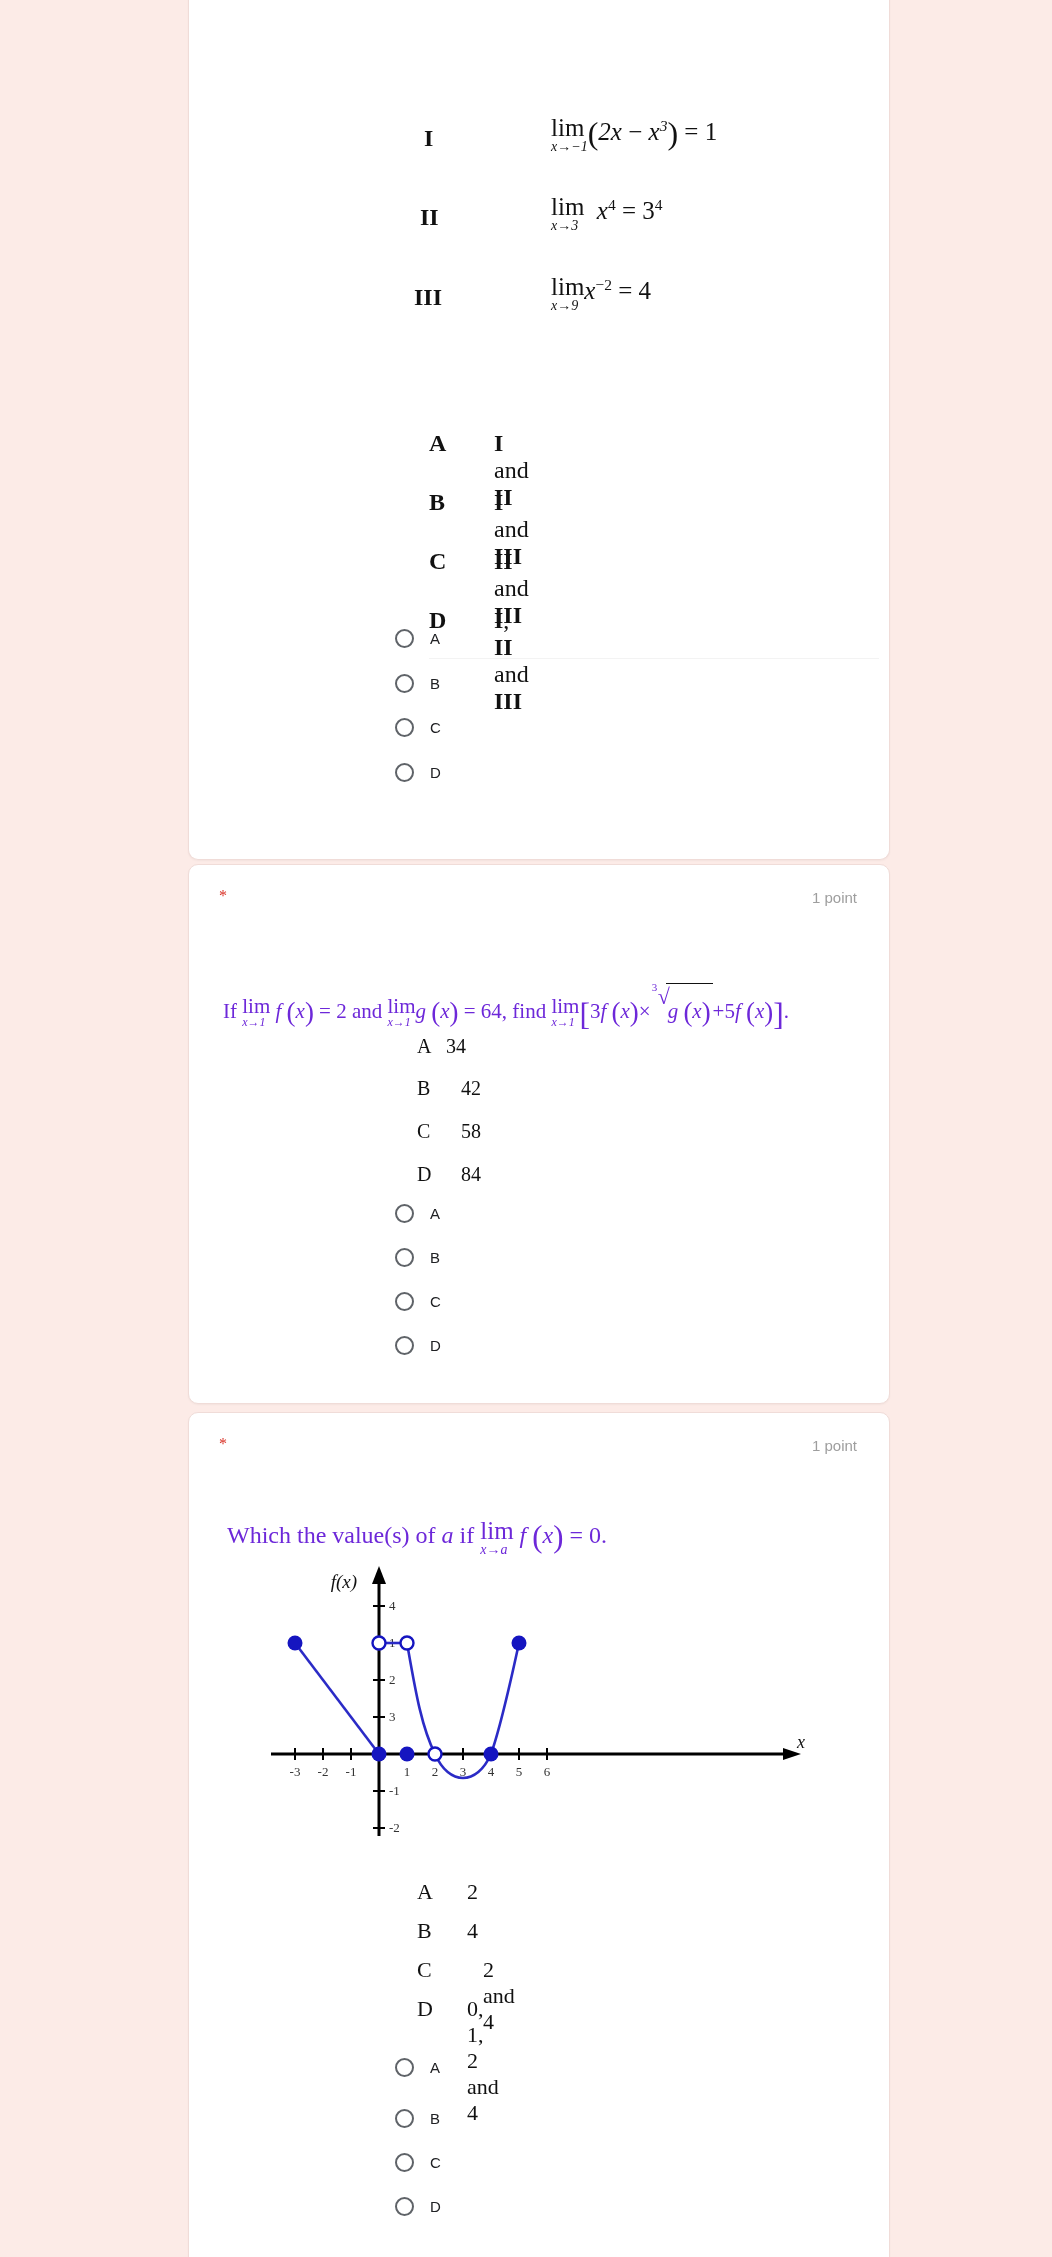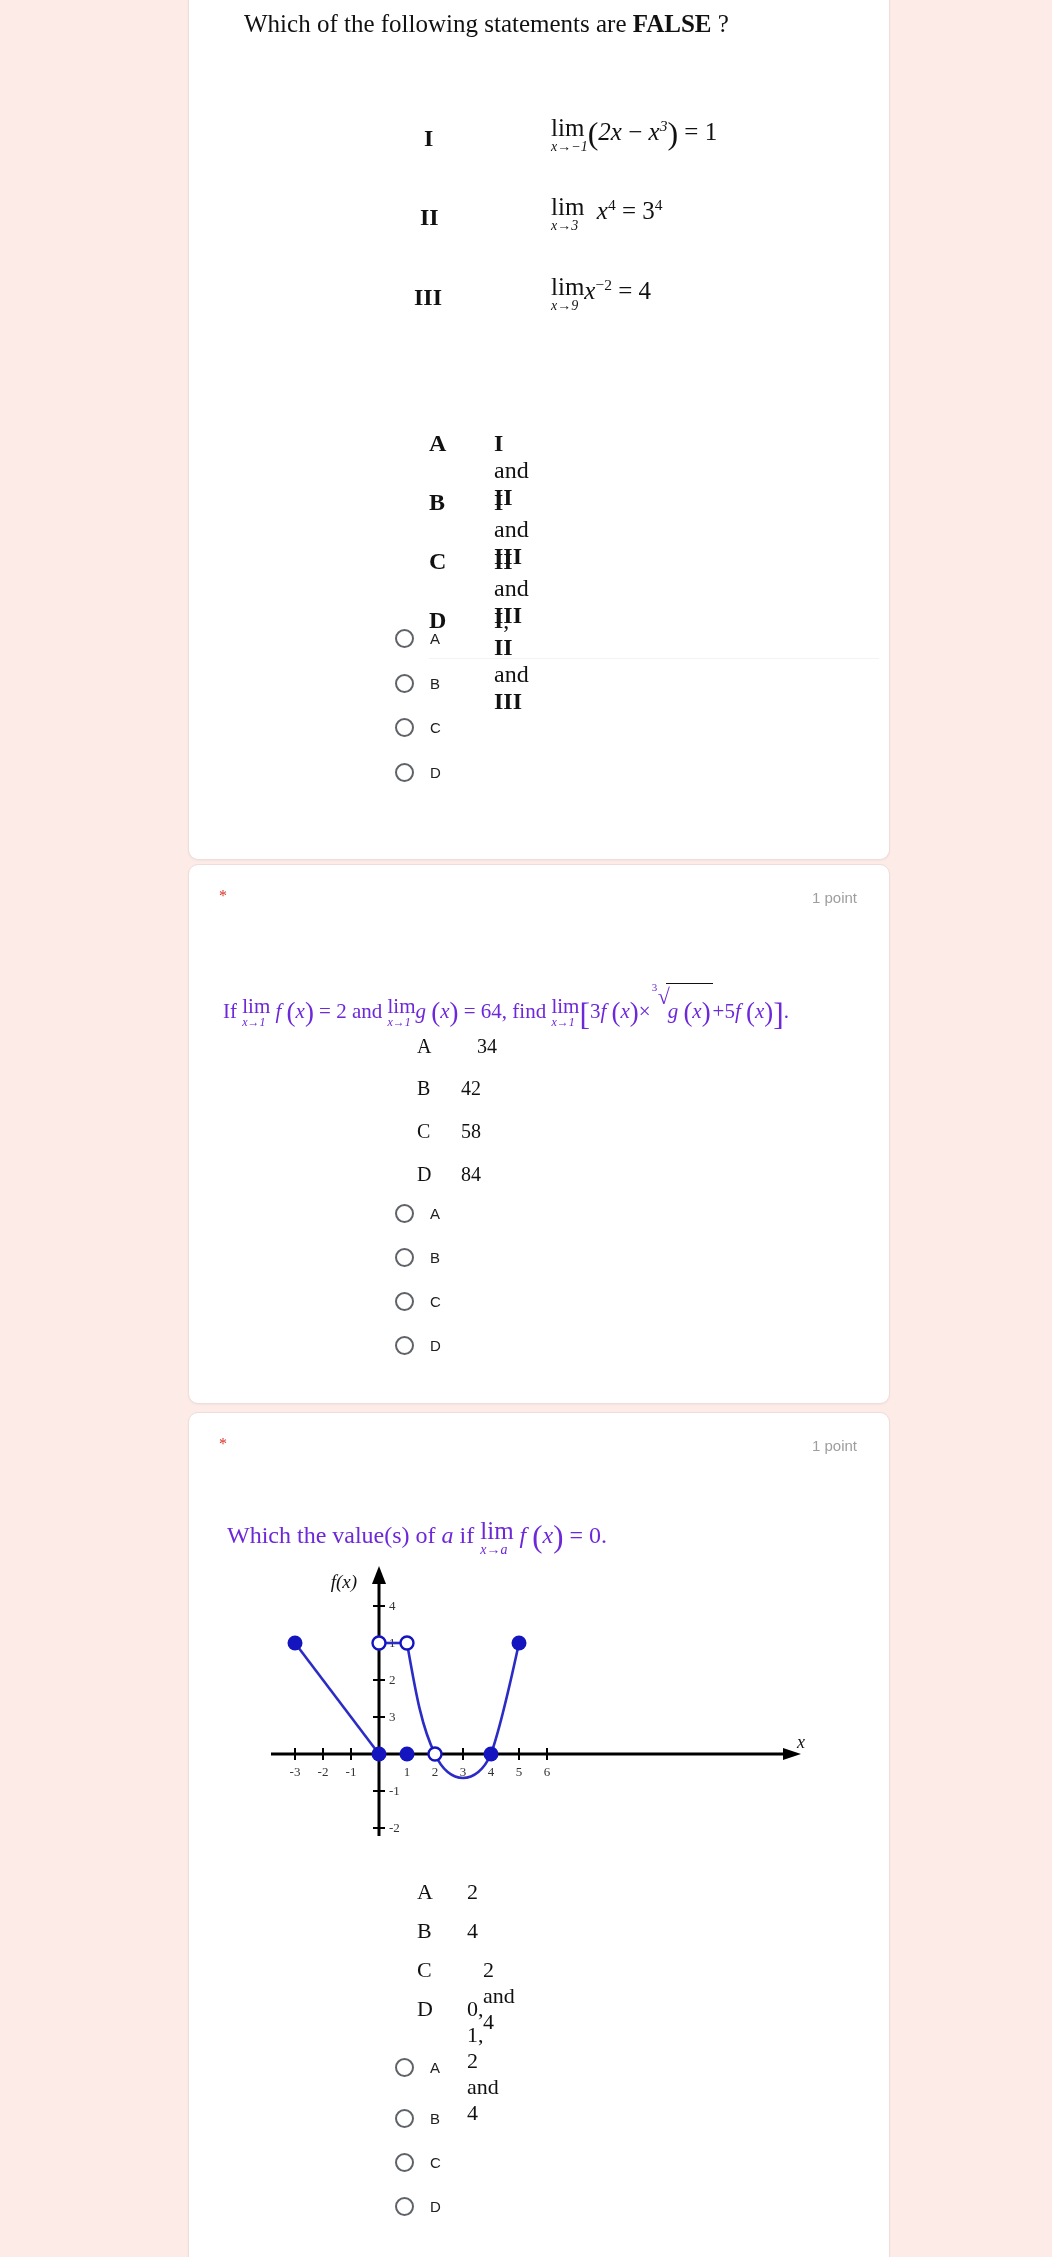--- a/index.html
+++ b/index.html
@@ -109,23 +109,20 @@
   
   .graph-wrap { position:absolute; }
 </style>
 </head>
 <body>
 
 <div class="page">
 
   <div class="card" id="card1">
 
-    <div class="q-title" style="left:55px; top:50px;">
-      <span>Which of the following statements are </span><b>FALSE</b><span> ?</span>
-    </div>
 
     <div class="stmt" style="left:55px; top:155px;">
       <span class="roman" style="left:180px; top:10px;">I</span>
       <span class="expr" style="left:307px; top:0px;">
         <span class="lim">
           <span class="op">lim</span>
           <span class="sub">x→−1</span>
         </span><span class="paren">(</span><i class="v">2x</i> − <i class="v">x</i><sup class="e">3</sup><span class="paren">)</span> = 1
       </span>
     </div>
@@ -192,21 +189,21 @@
       <span class="req-star">*</span>
       <span class="points">1 point</span>
     </div>
 
     <div class="serif" style="position:absolute; left:34px; top:118px; font-size:21px; white-space:nowrap;">
       <span>If </span><span class="lim"><span class="op" style="font-size:21px;">lim</span><span class="sub" style="font-size:12px;">x→1</span></span>&nbsp;<i class="v">f</i> <span class="paren">(</span><i class="v">x</i><span class="paren">)</span> <span>= 2</span><span> and </span><span class="lim"><span class="op" style="font-size:21px;">lim</span><span class="sub" style="font-size:12px;">x→1</span></span><i class="v">g</i> <span class="paren">(</span><i class="v">x</i><span class="paren">)</span> <span>= 64,</span><span> find </span><span class="lim"><span class="op" style="font-size:21px;">lim</span><span class="sub" style="font-size:12px;">x→1</span></span><span class="bigbr">[</span>3<i class="v">f</i> <span class="paren">(</span><i class="v">x</i><span class="paren">)</span>×<span class="radical"><span class="idx">3</span><span class="sign">√</span><span class="rad-body"><i class="v">g</i> <span class="paren">(</span><i class="v">x</i><span class="paren">)</span></span></span>+5<i class="v">f</i> <span class="paren">(</span><i class="v">x</i><span class="paren">)</span><span class="bigbr">]</span><span>.</span>
     </div>
 
     <div class="choice plain" style="left:0px; top:170px; font-size:20px;">
       <span class="lbl" style="left:228px;">A</span>
-      <span class="txt" style="left:288px;">34</span>
+      <span class="txt" style="left:257px;">34</span>
     </div>
     <div class="choice plain" style="left:0px; top:212px; font-size:20px;">
       <span class="lbl" style="left:228px;">B</span>
       <span class="txt" style="left:272px;">42</span>
     </div>
     <div class="choice plain" style="left:0px; top:255px; font-size:20px;">
       <span class="lbl" style="left:228px;">C</span>
       <span class="txt" style="left:272px;">58</span>
     </div>
     <div class="choice plain" style="left:0px; top:298px; font-size:20px;">

